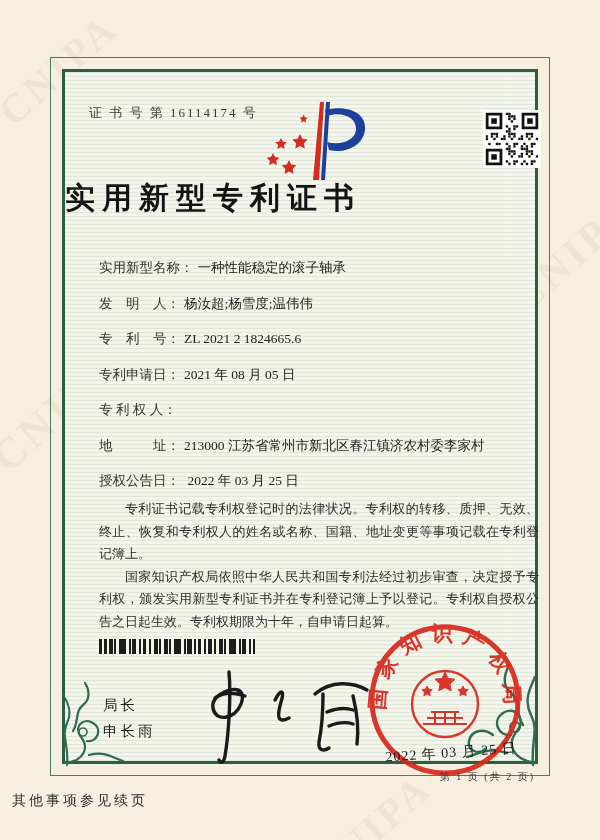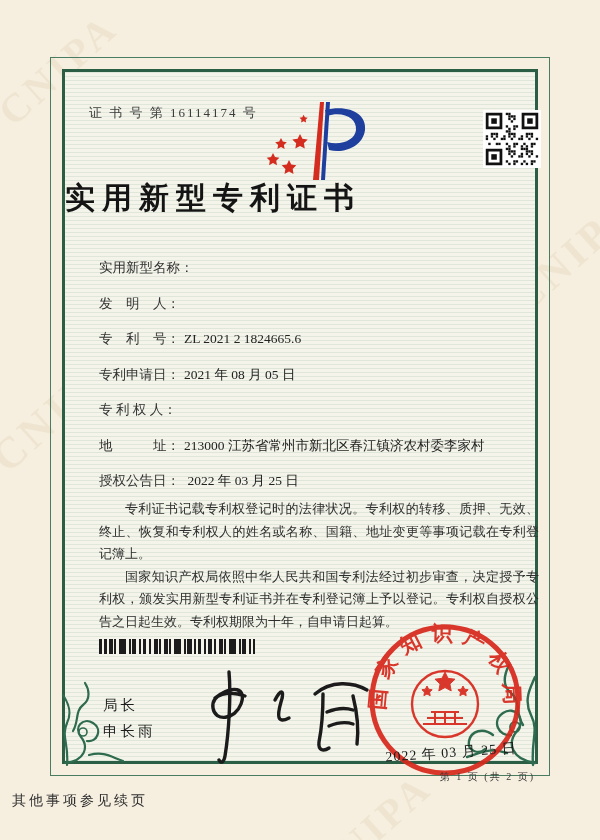--- a/index.html
+++ b/index.html
@@ -225,23 +225,25 @@
             <rect x="38.2" y="32.769999999999996" width="1.7" height="1.7"></rect>
           </g>
       </g>
     </svg>
 
     <div class="title">实用新型专利证书</div>
 
     <div class="fields">
       <div class="field-row">
         <span class="field-label">实用新型名称：</span>
+        <span class="field-value">一种性能稳定的滚子轴承</span>
       </div>
       <div class="field-row">
         <span class="field-label">发　明　人：</span>
+        <span class="field-value">杨汝超;杨雪度;温伟伟</span>
       </div>
       <div class="field-row">
         <span class="field-label">专　利　号：</span>
         <span class="field-value">ZL 2021 2 1824665.6</span>
       </div>
       <div class="field-row">
         <span class="field-label">专利申请日：</span>
         <span class="field-value">2021 年 08 月 05 日</span>
       </div>
       <div class="field-row">

